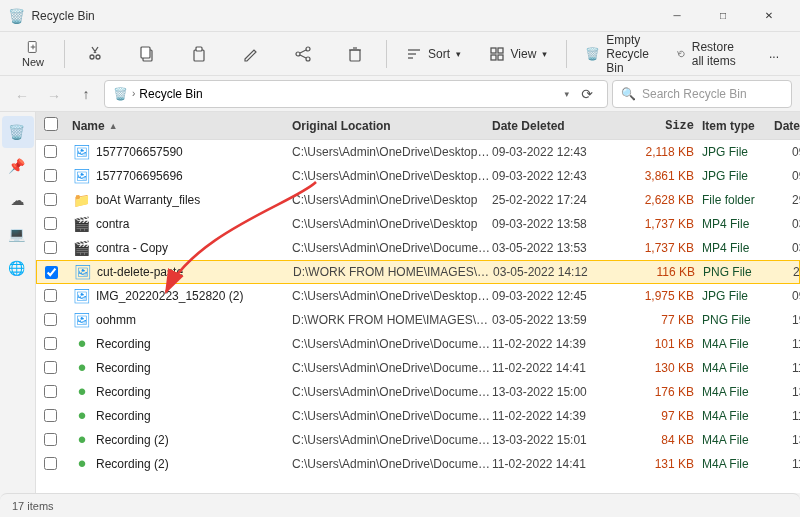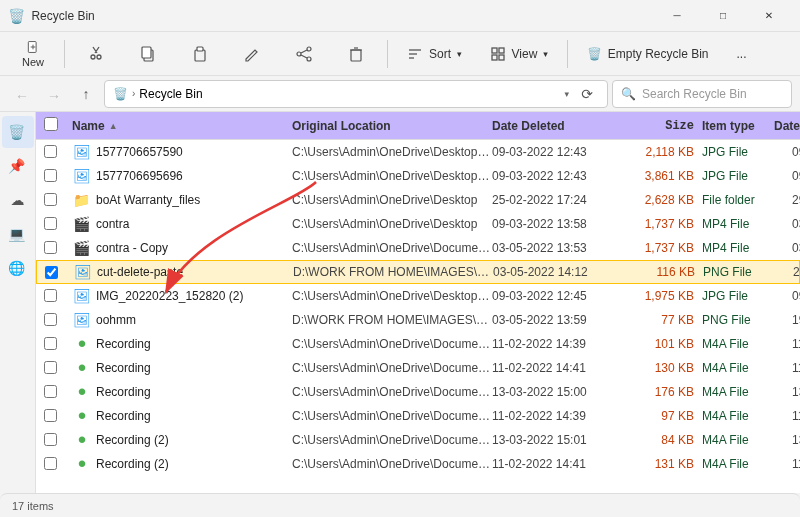--- a/index.html
+++ b/index.html
@@ -195,21 +195,21 @@
       flex-direction: column;
       overflow: hidden;
       background: white;
     }
 
     
     .col-headers {
       display: flex;
       align-items: center;
       height: 28px;
-      background: #c4b5fd;
+      background: #e5e5e5;
       border-bottom: 1px solid #ddd;
       padding: 0 8px;
       font-size: 12px;
       font-weight: 600;
       color: #333;
       flex-shrink: 0;
     }
     .col-check { width: 28px; flex-shrink: 0; }
     .col-name { width: 220px; flex-shrink: 0; display: flex; align-items: center; gap: 4px; cursor: pointer; }
     .col-location { width: 200px; flex-shrink: 0; }
@@ -362,20 +362,27 @@
     </svg>
     <span>View</span>
     <span style="font-size:9px;">▾</span>
   </div>
   <div class="toolbar-sep"></div>
   <div class="toolbar-btn-large">
     <span>🗑️</span>
     <span>Empty Recycle Bin</span>
   </div>
   <div class="toolbar-btn-large">
+    <svg width="16" height="16" viewBox="0 0 16 16" fill="none">
+      <path d="M3 8a5 5 0 1 0 1-3" stroke="#555" stroke-width="1.3"></path>
+      <polyline points="1,3 3,8 8,6" stroke="#555" stroke-width="1.3" fill="none"></polyline>
+    </svg>
+    <span>Restore all items</span>
+  </div>
+  <div class="toolbar-btn-large">
     <span>...</span>
   </div>
 </div>
 
 <div class="address-bar">
   <div class="nav-btn disabled">←</div>
   <div class="nav-btn disabled">→</div>
   <div class="nav-btn">↑</div>
   <div class="address-box">
     <div class="address-box-path">

